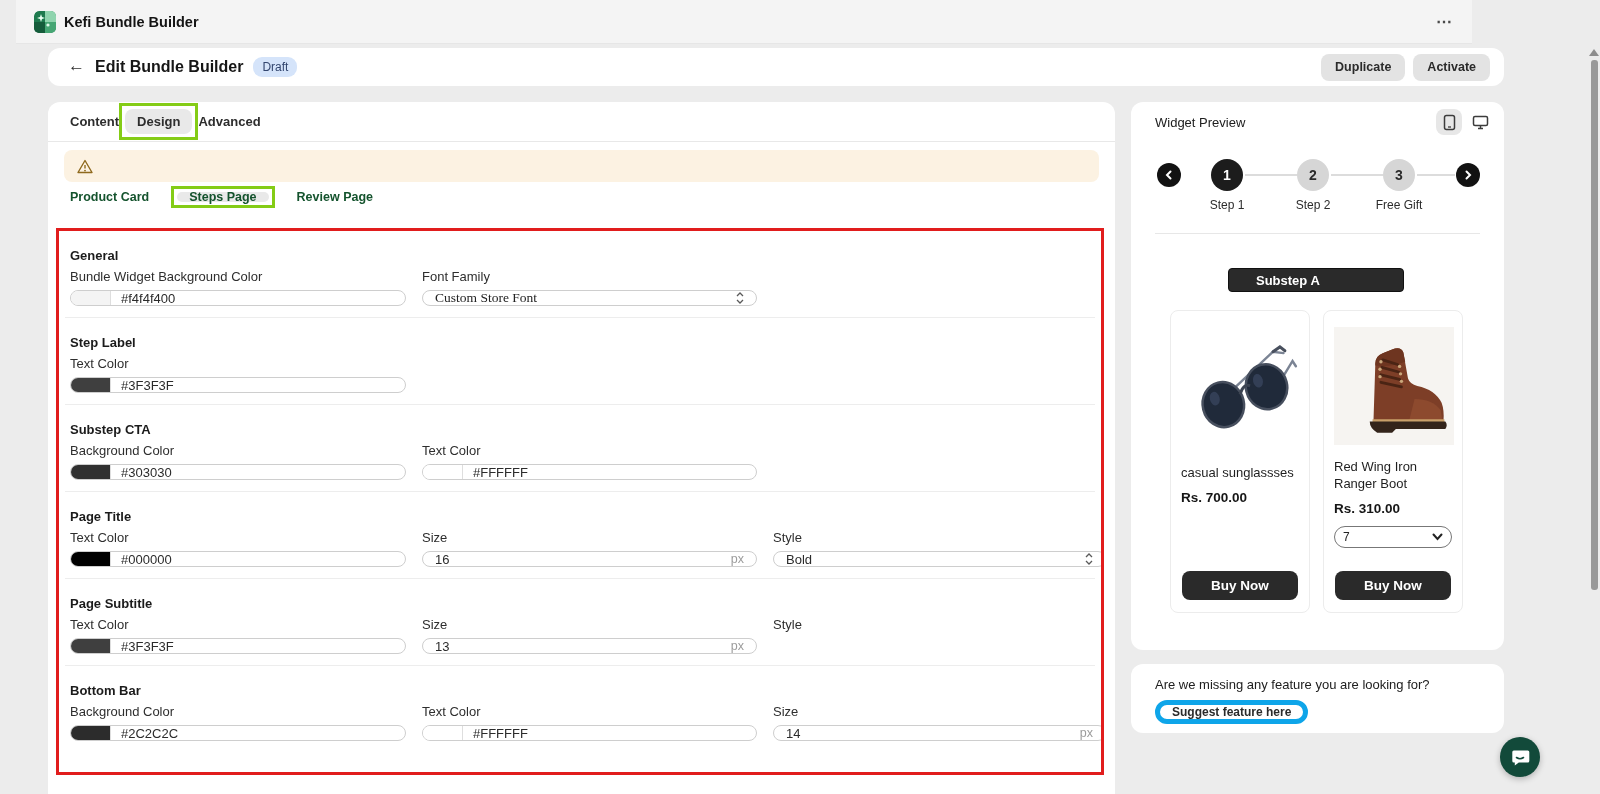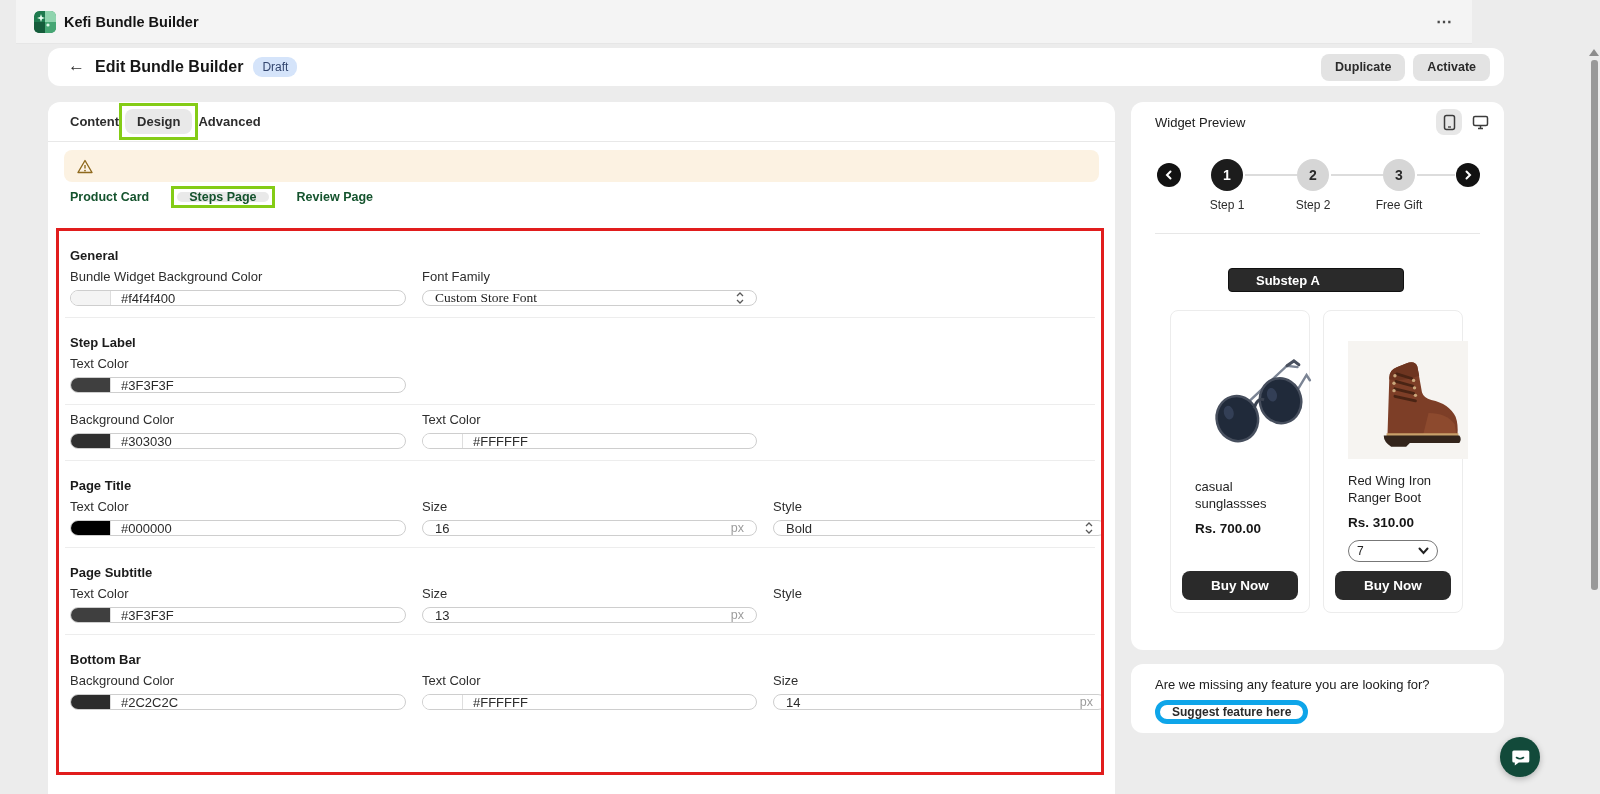--- a/index.html
+++ b/index.html
@@ -121,21 +121,21 @@
 
   .substep-btn {
     position:absolute; left:97px; top:166px; width:176px; height:24px;
     background:#2a2a2a; border:1px solid #111; border-radius:4px;
     color:#fff; font-size:13px; font-weight:700; display:flex; align-items:center;
     padding-left:27px; cursor:pointer;
   }
 
   .product-card {
     position:absolute; top:208px; width:140px; height:303px;
-    border:1px solid #ececec; border-radius:8px; background:#fff; padding:24px;
+    border:1px solid #ececec; border-radius:8px; background:#fff; padding:10px;
   }
   .product-card.first { left:39px; }
   .product-card.second { left:192px; }
   .product-img { width:120px; height:130px; display:flex; align-items:center; justify-content:center; overflow:hidden; }
   .product-img.boot-bg { background:#f6f4f1; height:118px; margin-top:6px; }
   .product-name { font-size:13px; color:#1f1f1f; margin-top:14px; line-height:1.3; }
   .product-price { font-size:13.5px; font-weight:700; color:#161616; margin-top:8px; }
   .variant-select {
     margin-top:10px; height:22px; border:1px solid #777; border-radius:11px;
     display:flex; align-items:center; font-size:12px; color:#222; padding:0 8px; cursor:pointer;
@@ -267,20 +267,21 @@
           <div class="field-label">Text Color</div>
           <div class="input-box">
             <span class="swatch" style="background: rgb(63, 63, 63);"></span>
             <span class="hex">#3F3F3F</span>
           </div>
         </div>
       </div>
     </div>
 
     <div class="section">
+      <div class="section-title">Substep CTA</div>
       <div class="fields-grid">
         <div>
           <div class="field-label">Background Color</div>
           <div class="input-box">
             <span class="swatch" style="background: rgb(48, 48, 48);"></span>
             <span class="hex">#303030</span>
           </div>
         </div>
         <div>
           <div class="field-label">Text Color</div>

